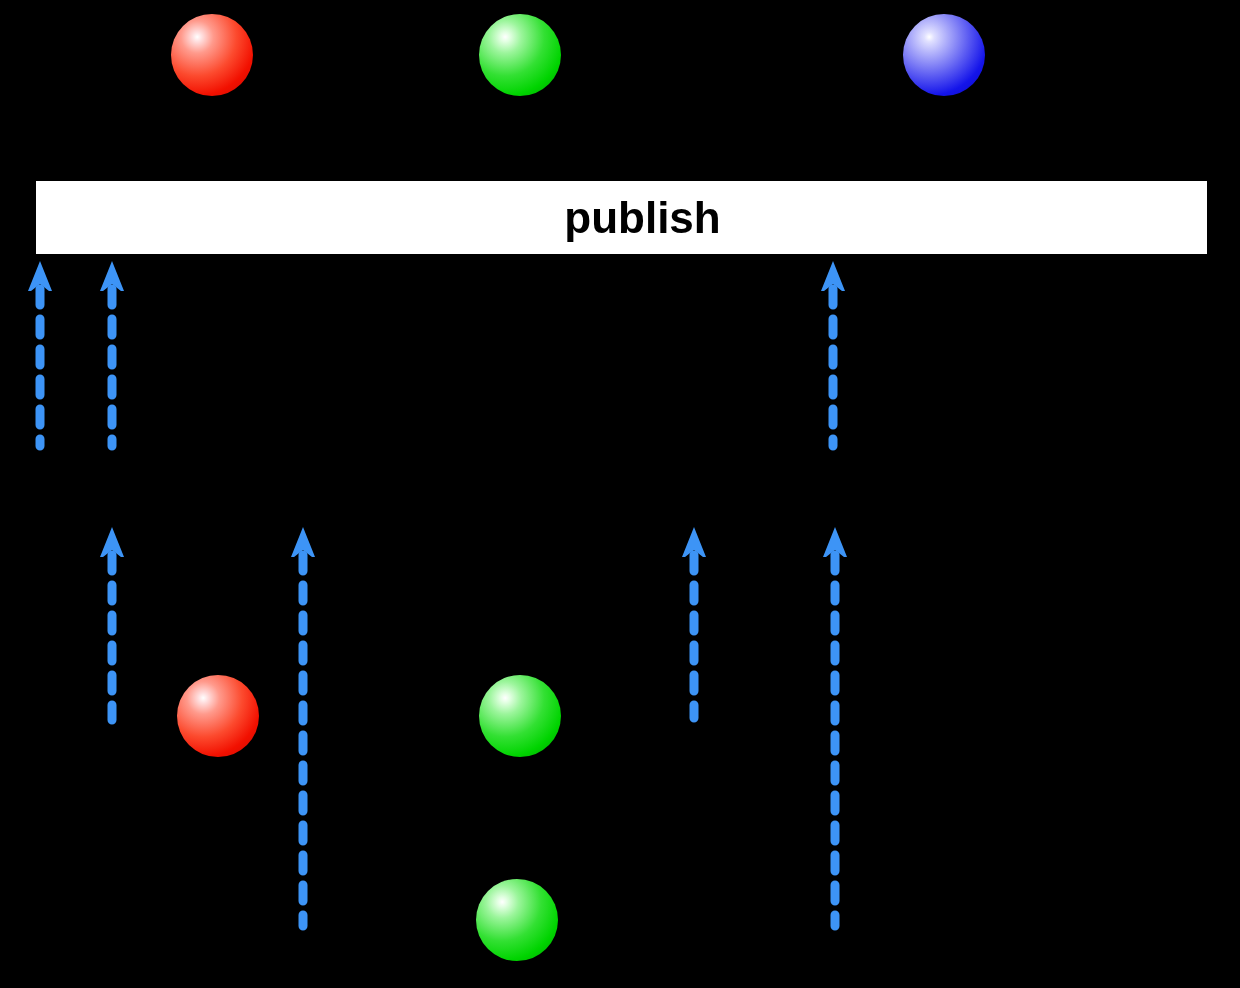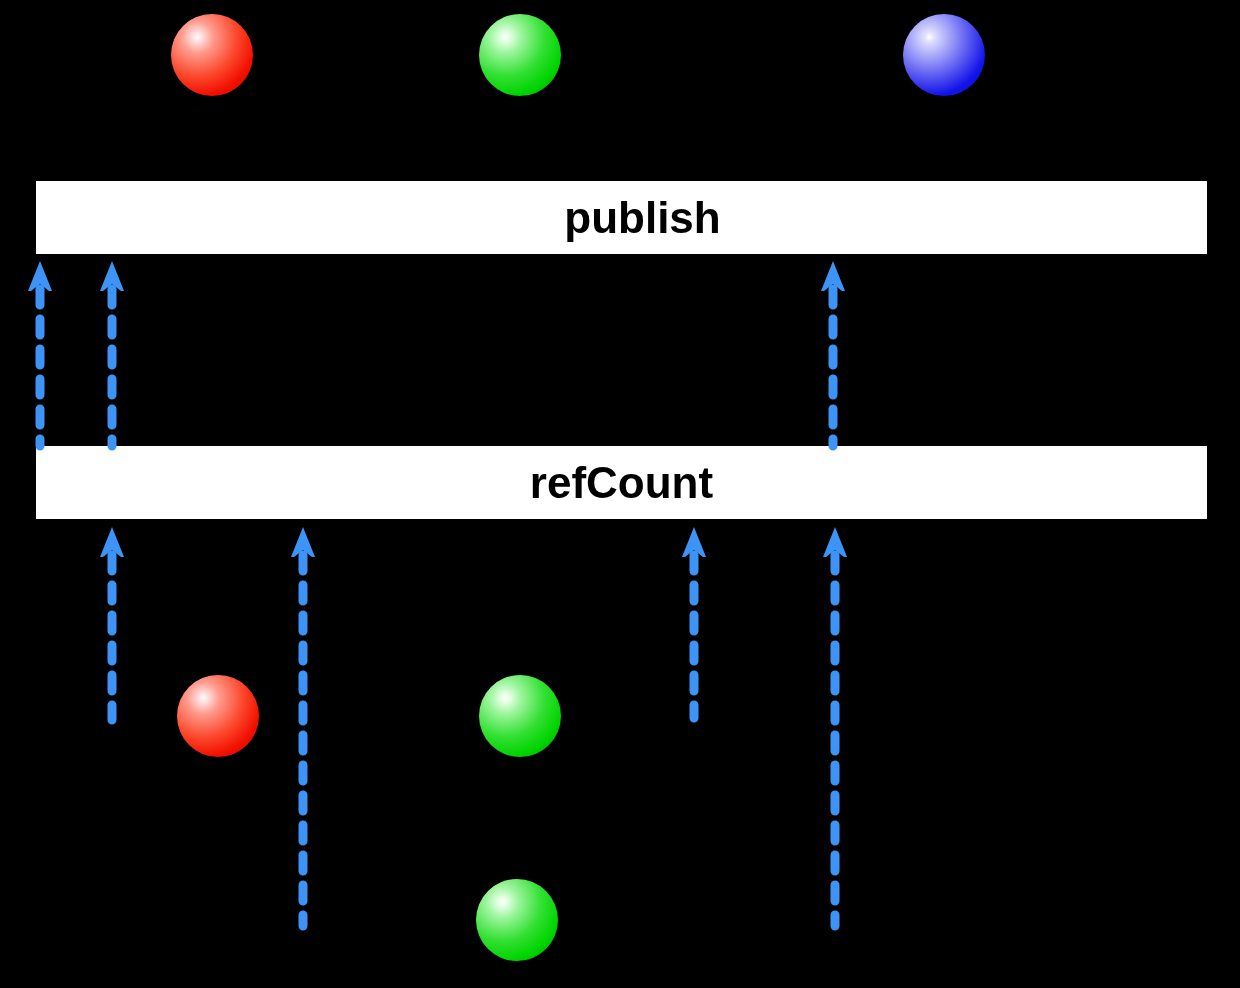--- a/index.html
+++ b/index.html
@@ -97,23 +97,20 @@
 </style>
 </head>
 <body>
 
 <div id="stage">
 
   <div class="op-bar" id="op-publish" style="left: 36px; top: 181px; width: 1171px; height: 73px; padding-left: 42px;">
     <span class="op-bar-label">publish</span>
   </div>
 
-  <div class="op-bar" id="op-refcount" style="left: 36px; top: 446px; width: 1171px; height: 73px;">
-    <span class="op-bar-label">refCount</span>
-  </div>
 
   <div id="dynamic-layer">
       <div class="arrow" style="left: 25px; top: 261px; width: 30px; height: 185px;">
   <svg width="30" height="185" viewBox="0 0 30 185">
     <line x1="15" y1="28" x2="15" y2="185" stroke="#3d94f6" stroke-width="9" stroke-linecap="round" stroke-dasharray="16 14"></line>
     <path d="M 15 0
              L 27 30
              L 24 30
              L 15 23
              L 6 30

